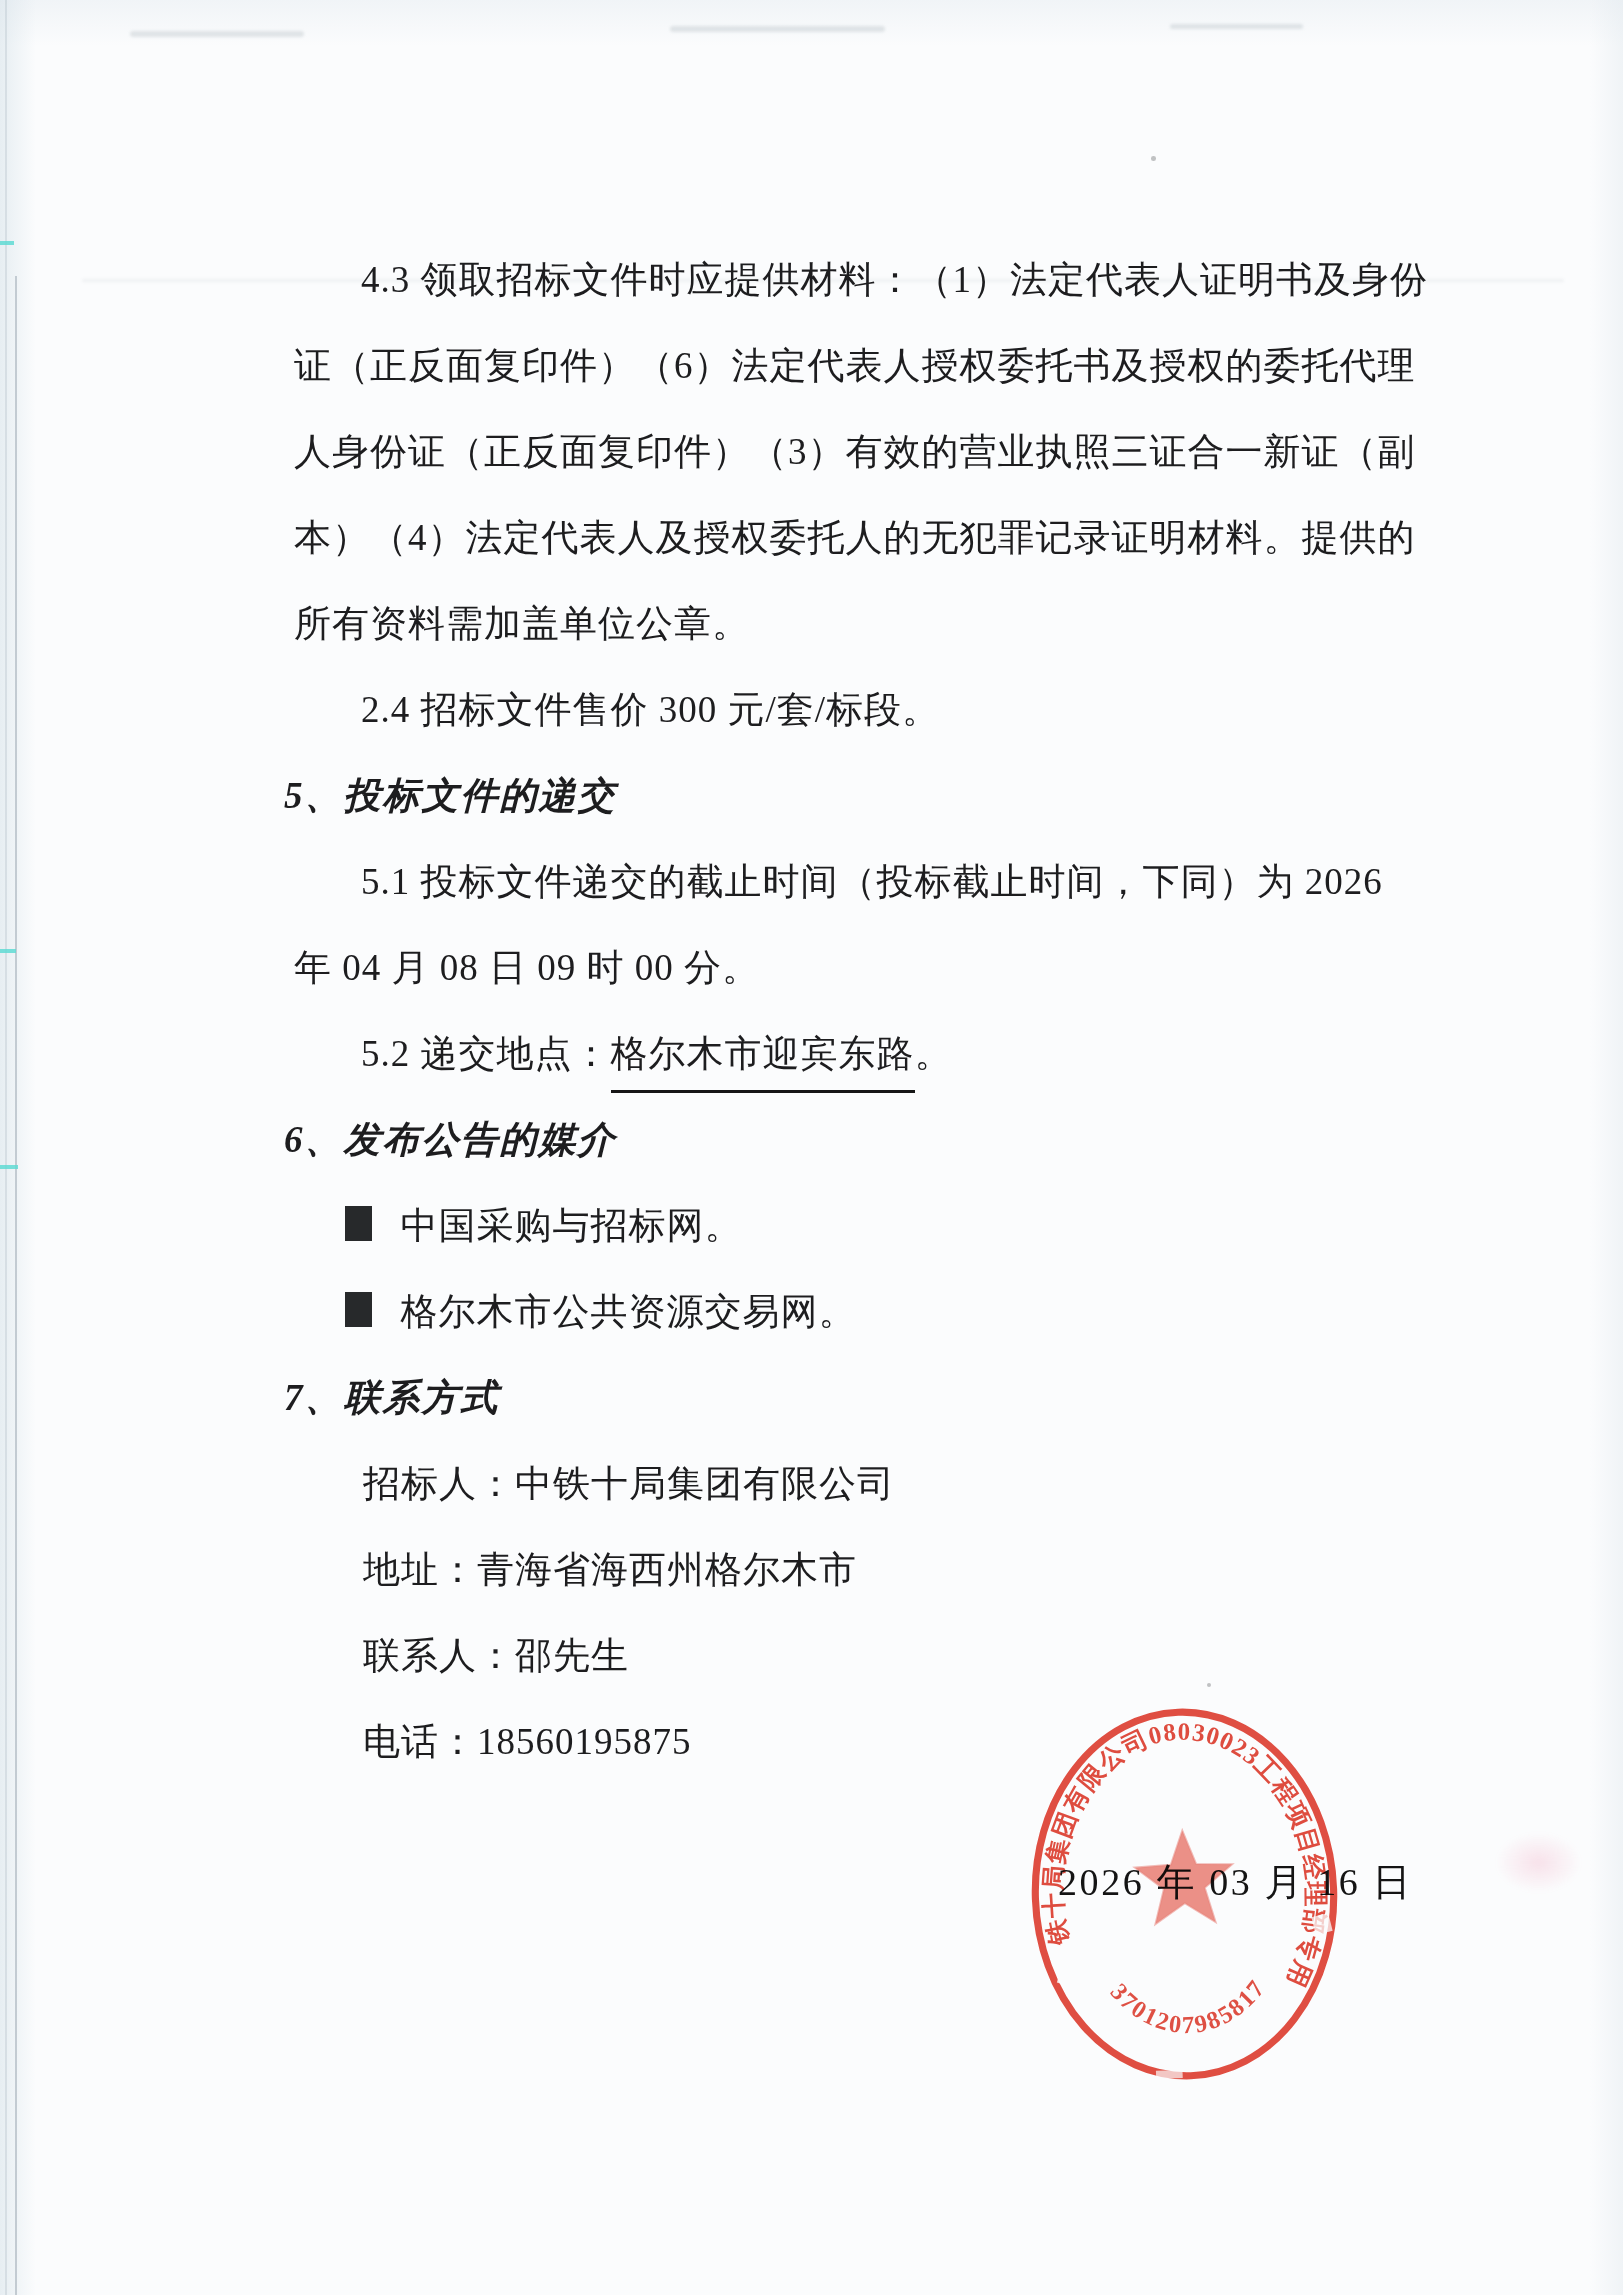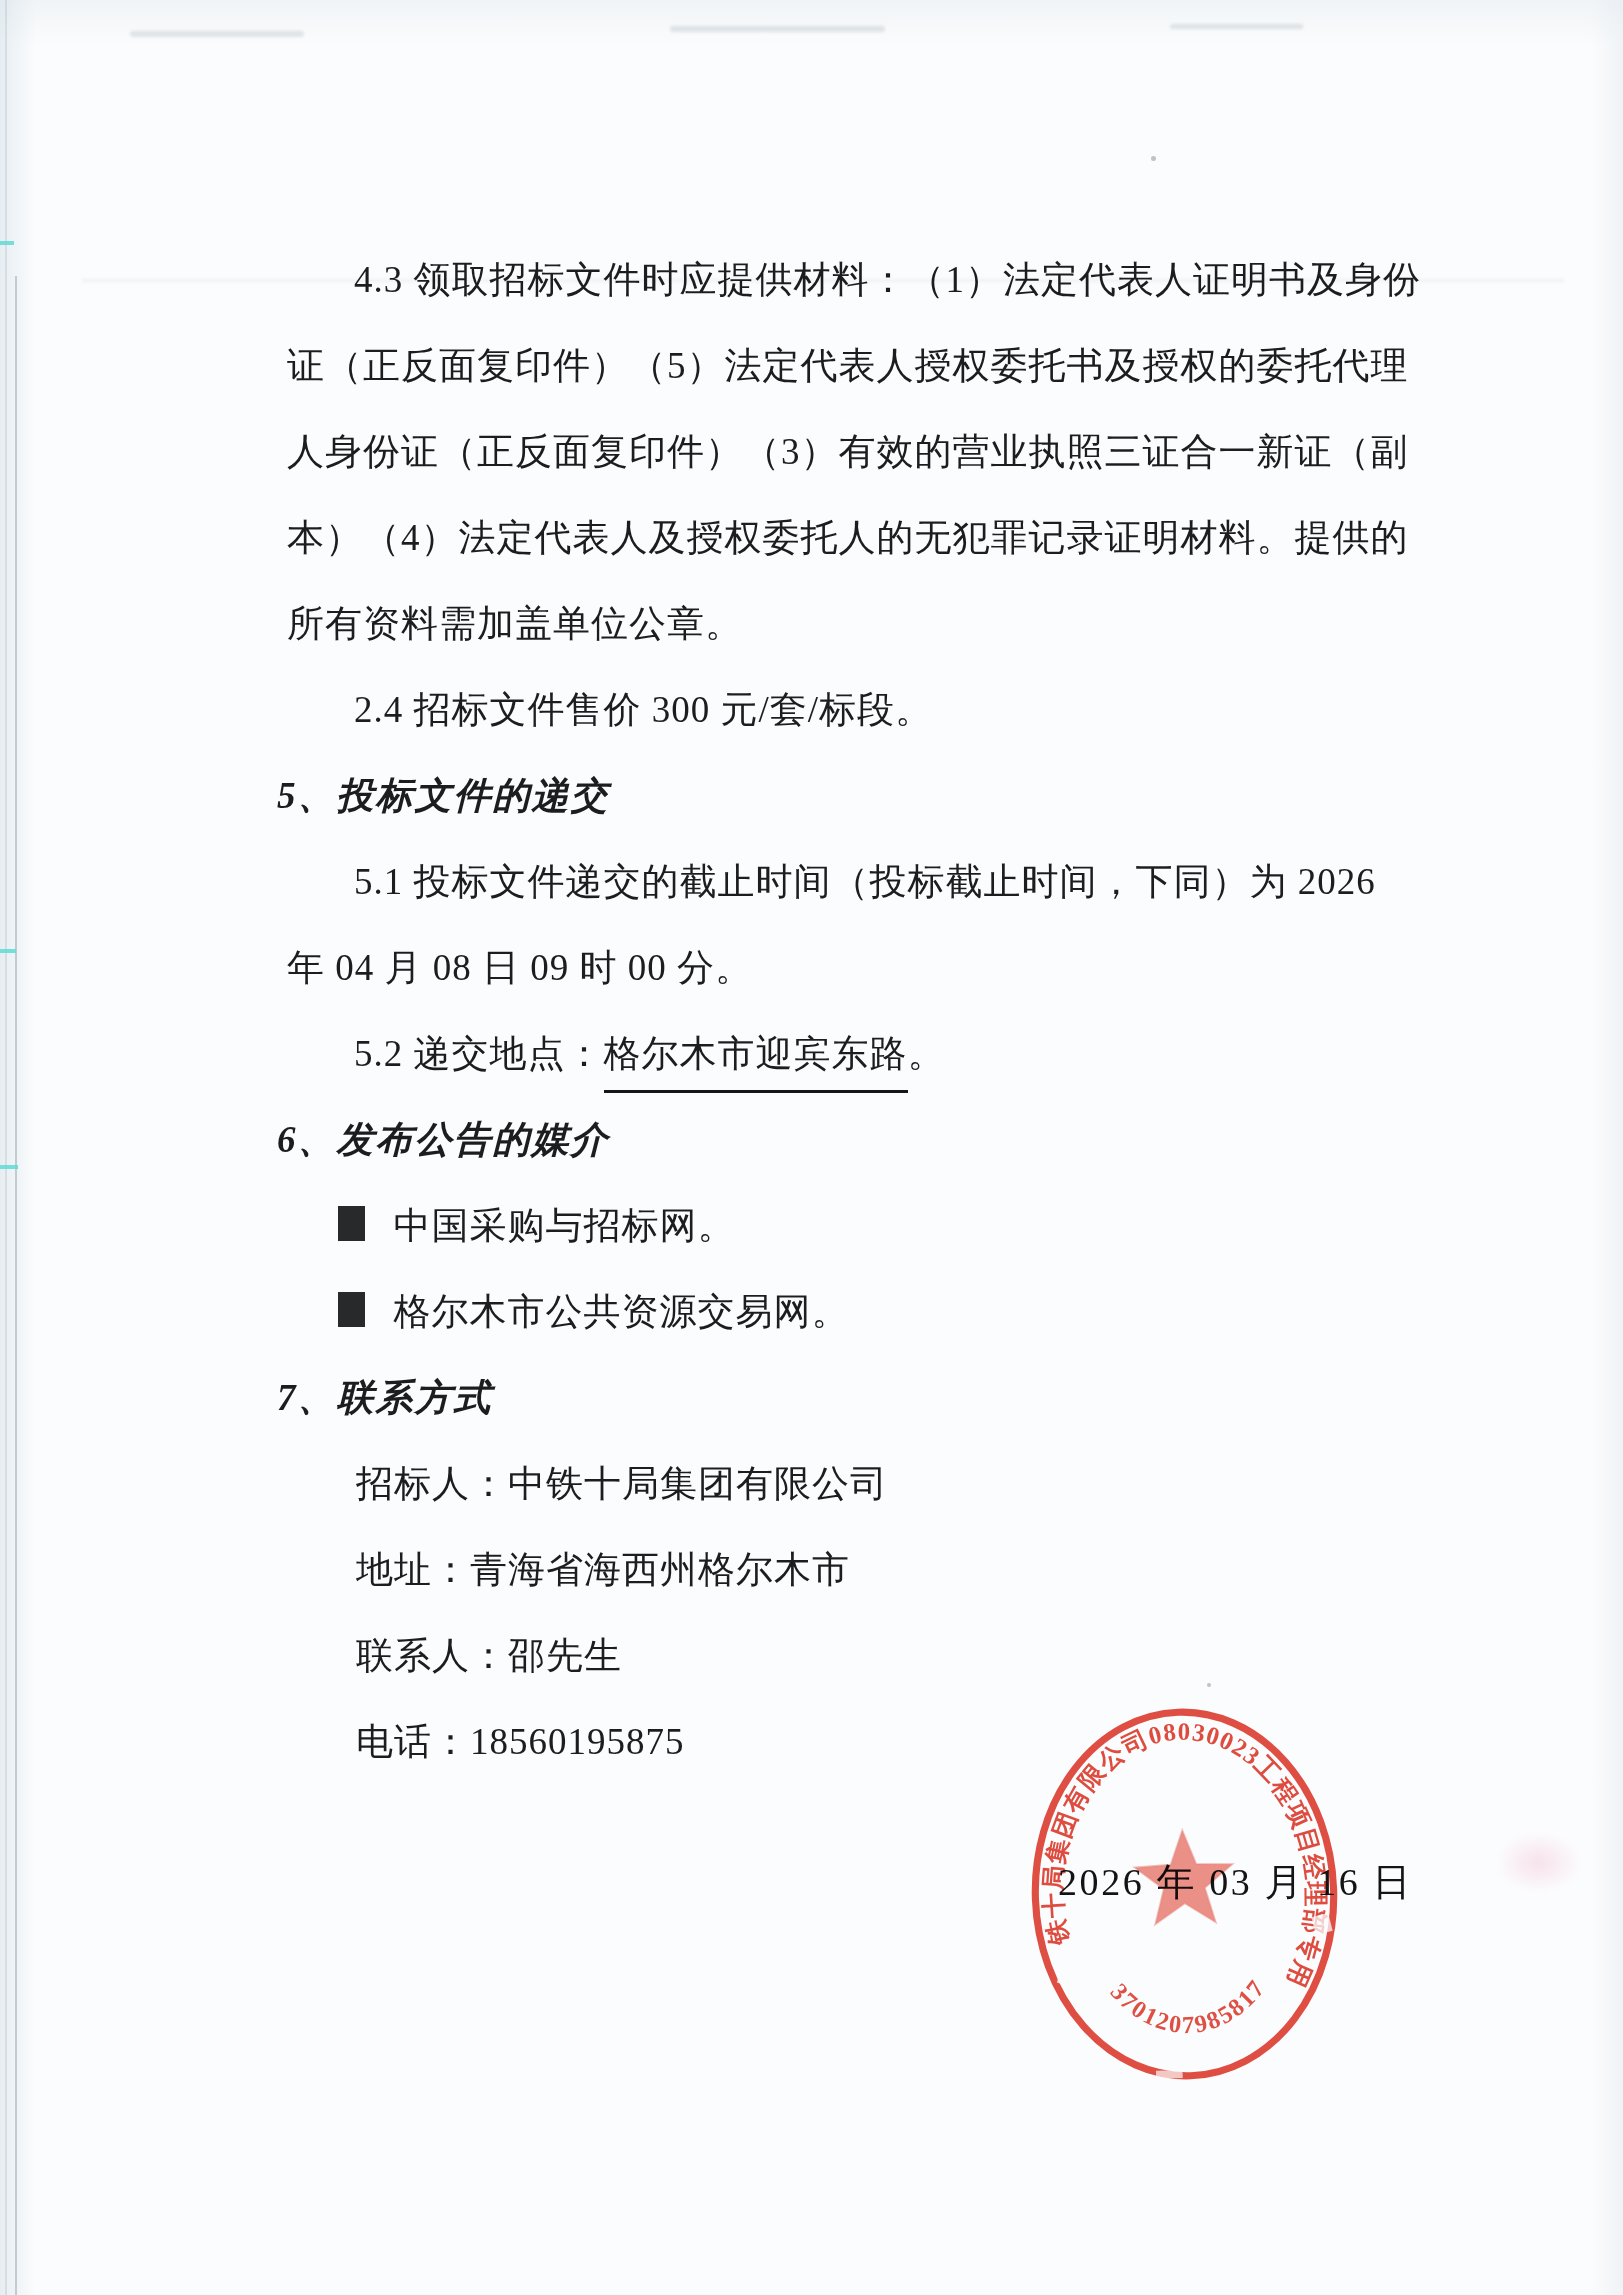--- a/index.html
+++ b/index.html
@@ -29,21 +29,21 @@
   .tick{position:absolute;background:rgba(96,219,212,.85);filter:blur(0.3px);}
   .smudge{position:absolute;background:rgba(138,150,160,.22);filter:blur(1.5px);border-radius:3.1px;}
   .speck{position:absolute;background:rgba(40,44,48,.28);border-radius:50%;filter:blur(0.5px);}
   .pink-smudge{
     position:absolute;left:1495px;top:1832px;width:87px;height:61px;
     background:radial-gradient(ellipse at center, rgba(236,108,150,.18), rgba(236,108,150,0) 70%);
     filter:blur(2px);
   }
   
   .doc{
-    position:absolute;left:8px;top:237px;width:1603px;
+    position:absolute;left:15px;top:237px;width:1603px;
     color:#1d1d1f;
     font-size:37px;
     letter-spacing:1px;
   }
   .ln{
     height:86px;line-height:86px;white-space:nowrap;
   }
   .ln-indent{padding-left:346px;}
   .ln-flush{padding-left:279px;}
   .ln-contact{padding-left:348px;}
@@ -85,21 +85,21 @@
   <div class="smudge" style="left:130px;top:31px;width:174px;height:6.1px;"></div>
   <div class="smudge" style="left:670px;top:25.6px;width:215px;height:6.6px;"></div>
   <div class="smudge" style="left:1170px;top:23.5px;width:133px;height:5.6px;"></div>
   <div class="smudge" style="left:82px;top:279px;width:1482px;height:3.1px;opacity:.5;"></div>
   <div class="speck" style="left:1151px;top:156px;width:4.6px;height:4.6px;"></div>
   <div class="speck" style="left:1207px;top:1683px;width:4.1px;height:4.1px;"></div>
   <div class="pink-smudge"></div>
 
   <div class="doc">
       <div class="ln ln-indent">4.3 领取招标文件时应提供材料：（1）法定代表人证明书及身份</div>
-      <div class="ln ln-flush">证（正反面复印件）（5）法定代表人授权委托书及授权的委托代理</div>
+      <div class="ln ln-flush">证（正反面复印件）（6）法定代表人授权委托书及授权的委托代理</div>
       <div class="ln ln-flush">人身份证（正反面复印件）（3）有效的营业执照三证合一新证（副</div>
       <div class="ln ln-flush">本）（4）法定代表人及授权委托人的无犯罪记录证明材料。提供的</div>
       <div class="ln ln-flush">所有资料需加盖单位公章。</div>
       <div class="ln ln-indent">2.4 招标文件售价 300 元/套/标段。</div>
       <div class="ln ln-heading">5、投标文件的递交</div>
       <div class="ln ln-indent">5.1 投标文件递交的截止时间（投标截止时间，下同）为 2026</div>
       <div class="ln ln-flush">年 04 月 08 日  09 时 00 分。</div>
       <div class="ln ln-indent"><span>5.2 递交地点：</span><span class="uline">格尔木市迎宾东路</span><span>。</span></div>
       <div class="ln ln-heading">6、发布公告的媒介</div>
       <div class="ln ln-bullet"><span class="bullet-sq"></span>中国采购与招标网。</div>

